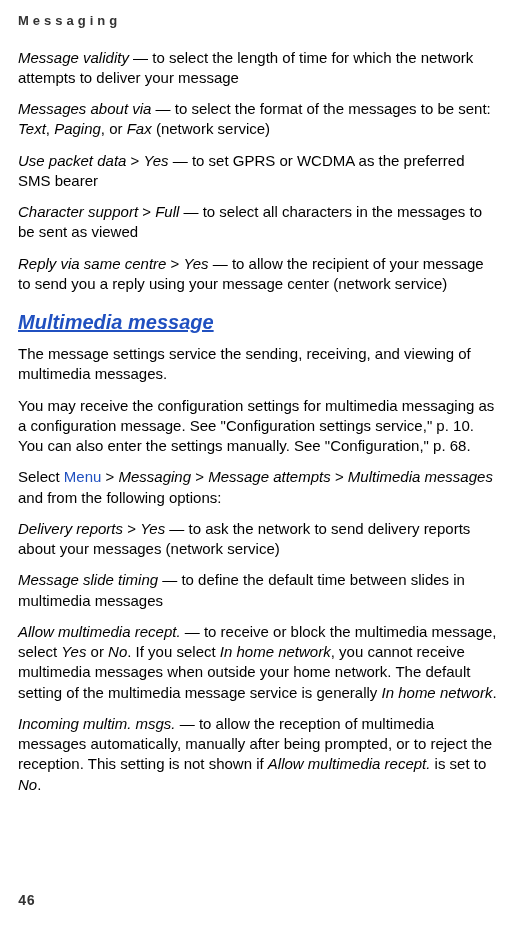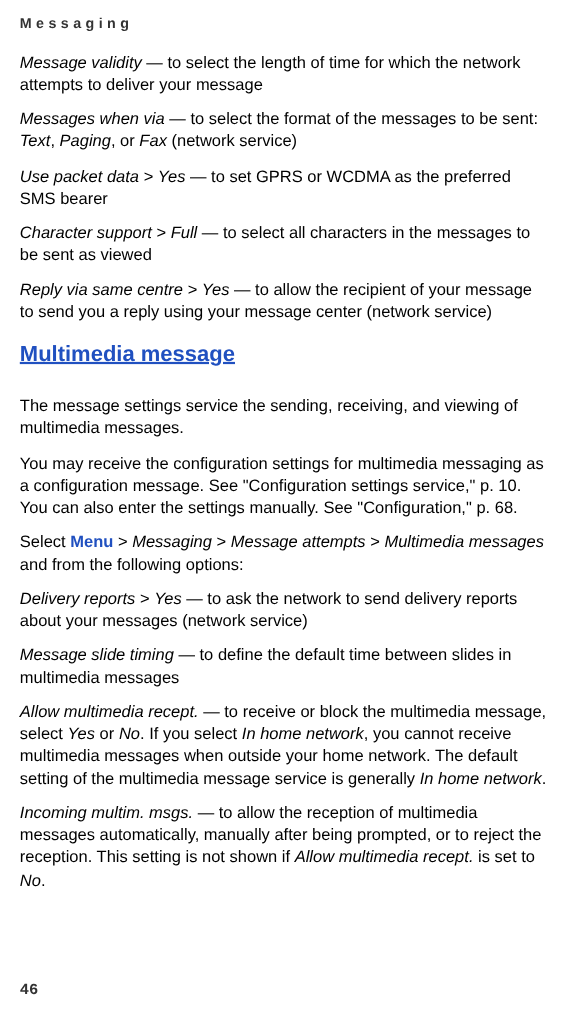--- a/index.html
+++ b/index.html
@@ -28,29 +28,29 @@
     }
     .para {
       margin-bottom: 11px;
     }
     .em-blue {
       color: #000000;
       font-style: italic;
     }
     .blue {
       color: #2050c0;
-      font-weight: bold;
     }
     .section-title {
       color: #2050c0;
       font-size: 20px;
       font-weight: bold;
       text-decoration: underline;
       margin-top: 15px;
-      margin-bottom: 24px;
+      margin-bottom: 8px;
+      font-style: italic;
     }
     .page-num {
       position: absolute;
       bottom: 14px;
       left: 18px;
       font-size: 14px;
       font-weight: bold;
       color: #333;
       font-family: Liberation Mono, monospace;
     }
@@ -58,21 +58,21 @@
 </head>
 <body>
 
 <div class="header">Messaging</div>
 
 <div class="para">
   <span class="em-blue">Message validity</span><span> — to select the length of time for which the network attempts to deliver your message</span>
 </div>
 
 <div class="para">
-  <span class="em-blue">Messages when via</span><span> — to select the format of the messages to be sent: </span><span class="em-blue">Text</span><span>, </span><span class="em-blue">Paging</span><span>, or </span><span class="em-blue">Fax</span><span> (network service)</span>
+  <span class="em-blue">Messages about via</span><span> — to select the format of the messages to be sent: </span><span class="em-blue">Text</span><span>, </span><span class="em-blue">Paging</span><span>, or </span><span class="em-blue">Fax</span><span> (network service)</span>
 </div>
 
 <div class="para">
   <span class="em-blue">Use packet data</span><span> &gt; </span><span class="em-blue">Yes</span><span> — to set GPRS or WCDMA as the preferred SMS bearer</span>
 </div>
 
 <div class="para">
   <span class="em-blue">Character support</span><span> &gt; </span><span class="em-blue">Full</span><span> — to select all characters in the messages to be sent as viewed</span>
 </div>
 

